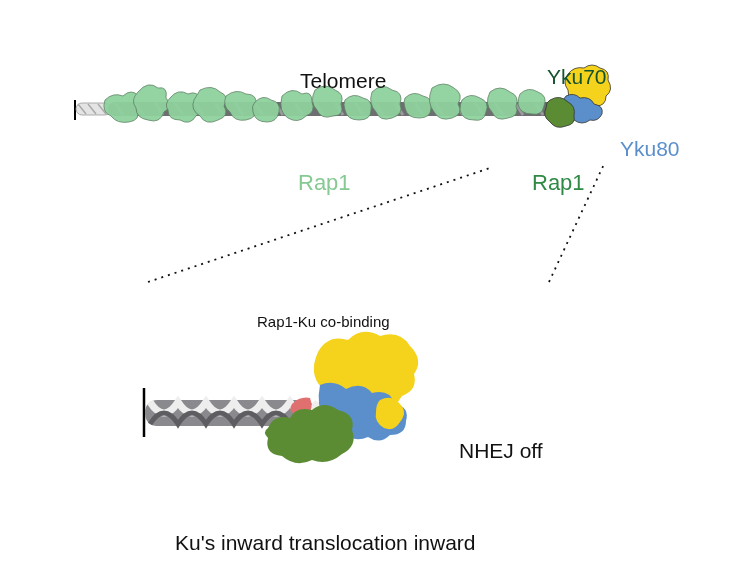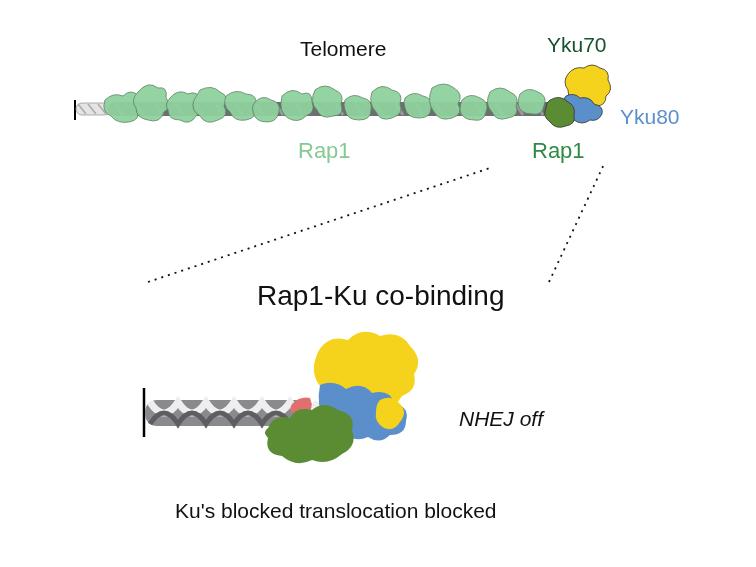--- a/index.html
+++ b/index.html
@@ -1,25 +1,25 @@
 <!DOCTYPE html>
 <html><head>
   <meta charset="utf-8">
   <style>
     html, body { margin: 0; padding: 0; background: #ffffff; }
     body { width: 756px; height: 567px; position: relative; overflow: hidden;
            font-family: "Liberation Sans", sans-serif; }
-    .lbl { position: absolute; white-space: nowrap; line-height: 1; }
+    .lbl { position: absolute; white-space: nowrap; line-height: 1; margin-top: 32px; }
     #title { left: 300px; top: 38px; font-size: 21px; color: #111; }
     #rap1-light { left: 298px; top: 140px; font-size: 22px; color: #86c993; }
     #rap1-dark { left: 532px; top: 140px; font-size: 22px; color: #2f8a45; }
     #yku70 { left: 547px; top: 34px; font-size: 21px; color: #14532d; }
     #yku80 { left: 620px; top: 106px; font-size: 21px; color: #5b8fcb; }
-    #cobind { left: 257px; top: 282px; font-size: 28px; color: #111; }
-    #nhej { left: 459px; top: 408px; font-size: 21px; color: #111; font-style: italic; }
+    #cobind { left: 257px; top: 282px; font-size: 15px; color: #111; }
+    #nhej { left: 459px; top: 408px; font-size: 21px; color: #111; }
     #blocked { left: 175px; top: 500px; font-size: 21px; color: #111; }
     svg { position: absolute; left: 0; top: 0; }
   </style>
 </head>
 <body>
 
 <svg width="756" height="567">
 
   <g>
     <line x1="75" y1="100" x2="75" y2="120" stroke="#000" stroke-width="2"></line>
@@ -72,13 +72,13 @@
   </g>
 </svg>
 
 <div class="lbl" id="title">Telomere</div>
 <div class="lbl" id="yku70">Yku70</div>
 <div class="lbl" id="yku80">Yku80</div>
 <div class="lbl" id="rap1-light">Rap1</div>
 <div class="lbl" id="rap1-dark">Rap1</div>
 <div class="lbl" id="cobind">Rap1-Ku co-binding</div>
 <div class="lbl" id="nhej">NHEJ off</div>
-<div class="lbl" id="blocked">Ku's blocked translocation blocked</div>
+<div class="lbl" id="blocked">Ku's inward translocation inward</div>
 
 </body></html>

